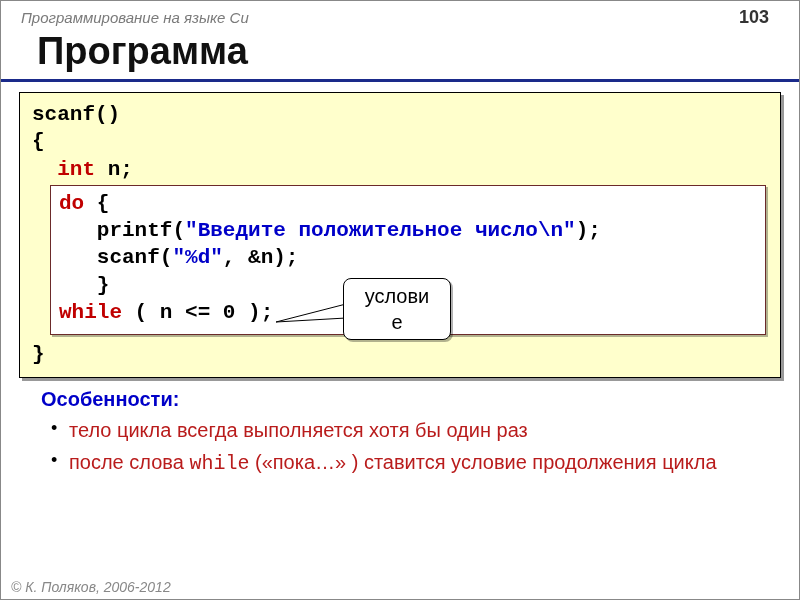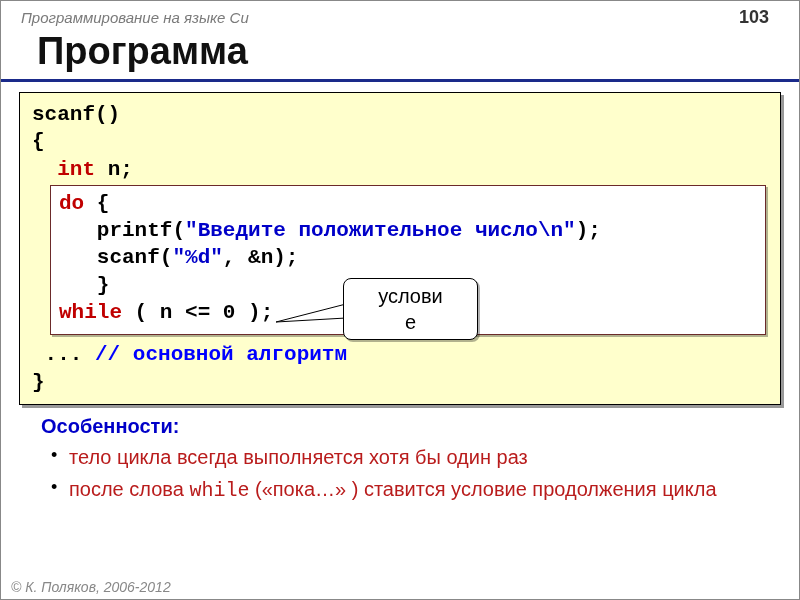--- a/index.html
+++ b/index.html
@@ -51,21 +51,21 @@
     left: 292px; top: 92px;
     background: #fff;
     border: 1px solid #000;
     border-radius: 8px;
     box-shadow: 2px 2px 0 rgba(0,0,0,.3);
     font-family: Arial, sans-serif;
     font-weight: normal;
     font-size: 20px; color: #000;
     padding: 4px 16px 4px 16px;
     text-align: center;
-    width: 135px;
+    width: 108px;
   }
   .callout-tail {
     position: absolute;
     left: 225px; top: 118px;
     width: 0; height: 0;
   }
   .callout-tail svg { overflow: visible; }
   .features {
     margin: 10px 30px 0 40px;
     font-size: 20px;
@@ -109,21 +109,20 @@
       <svg width="80" height="30">
         <polygon points="0,18 70,0 70,14" fill="#fff" stroke="#000" stroke-width="1"></polygon>
       </svg>
     </div>
     <div class="callout">
       <div>услови</div>
       <div>е</div>
     </div>
   </div>
 
-  <div><span style="white-space:pre"> ... </span><span class="kw-navy">// основной алгоритм</span></div>
   <div>}</div>
 </div>
 
 <div class="features">
   <div class="fh">Особенности:</div>
   <ul>
     <li><span>тело цикла всегда выполняется хотя бы один раз</span></li>
     <li><span>после слова </span><span class="mono">while</span><span> («пока…» ) ставится условие продолжения цикла</span></li>
   </ul>
 </div>

